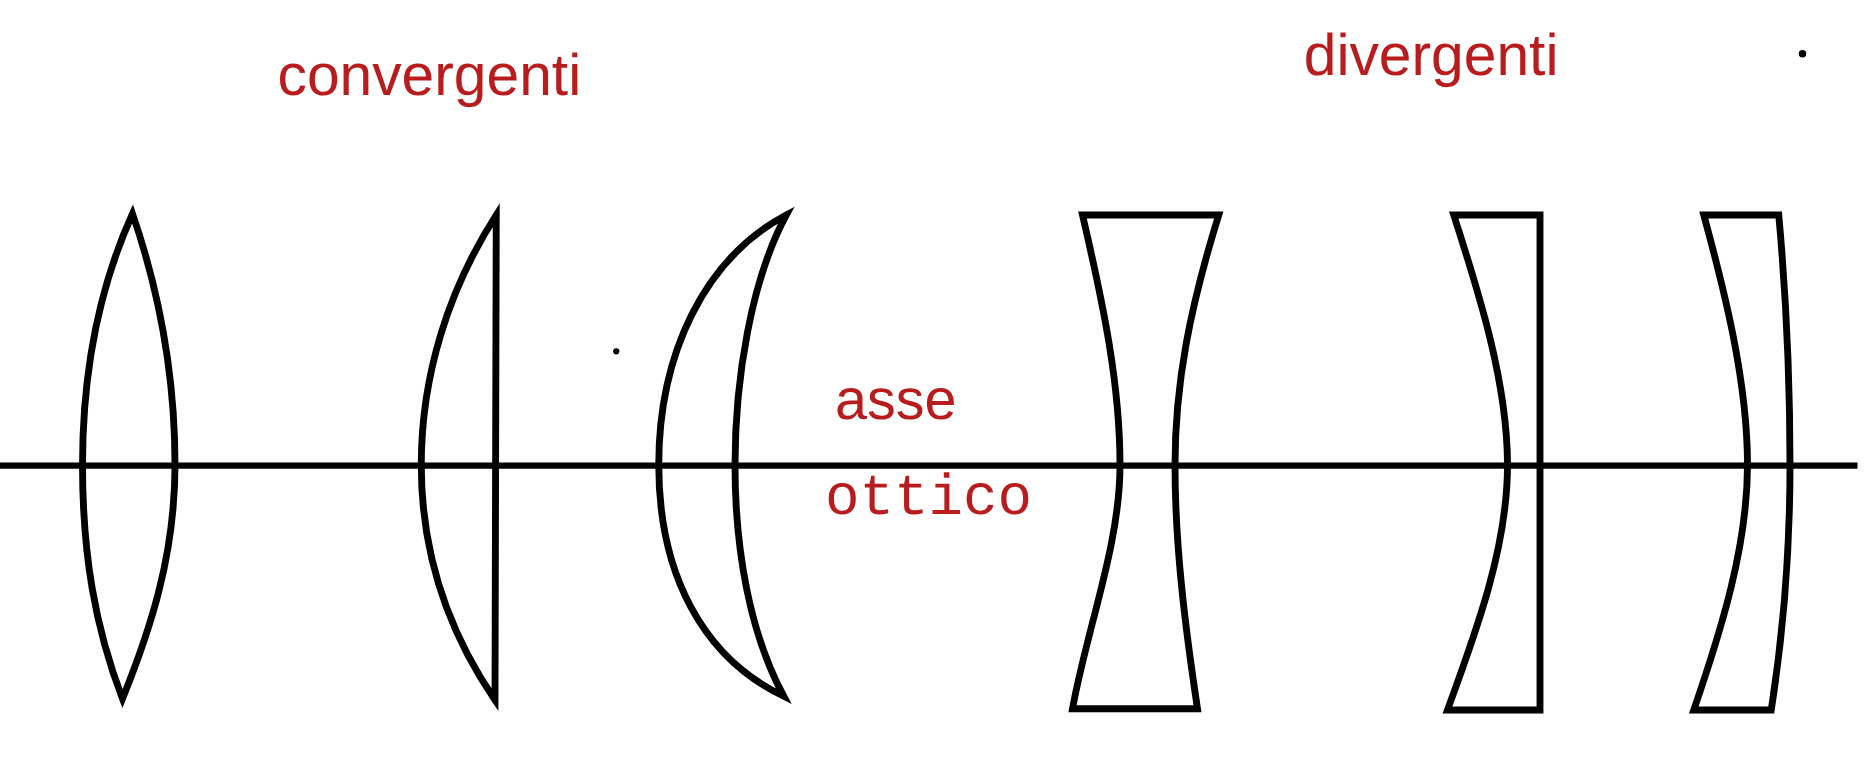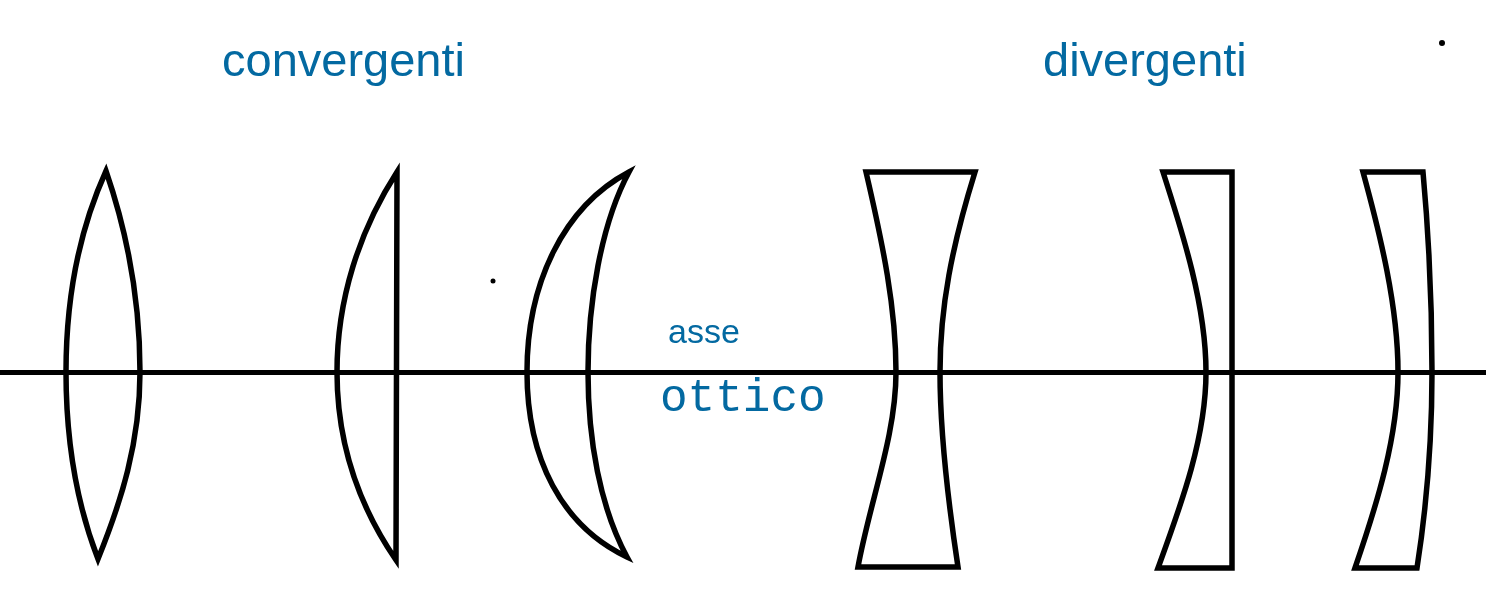--- a/index.html
+++ b/index.html
@@ -31,28 +31,28 @@
   .axis-line {
     stroke: #000000;
     stroke-width: 5;
     stroke-linecap: butt;
   }
   .speck {
     fill: #000000;
   }
   .label {
     position: absolute;
-    color: #0369a1;
+    color: #b91c1c;
     white-space: nowrap;
     letter-spacing: 0px;
     line-height: 1;
   }
   .label-convergenti { left: 222px; top: 36px;  font-size: 47px; }
-  .label-divergenti  { left: 1043px; top: 36px; font-size: 47px; }
-  .label-asse        { left: 668px; top: 314px; font-size: 34px; }
+  .label-divergenti  { left: 1043px; top: 20px; font-size: 47px; }
+  .label-asse        { left: 668px; top: 296px; font-size: 46px; }
   .label-ottico      { left: 660px; top: 376px; font-size: 46px; font-family: Liberation Mono, monospace; }
 </style>
 </head>
 <body>
 
 <div class="figure">
 
   <svg width="1498" height="606" viewBox="0 0 1498 606">
 
     <line class="axis-line" x1="0" y1="372.5" x2="1486" y2="372.5"></line>

